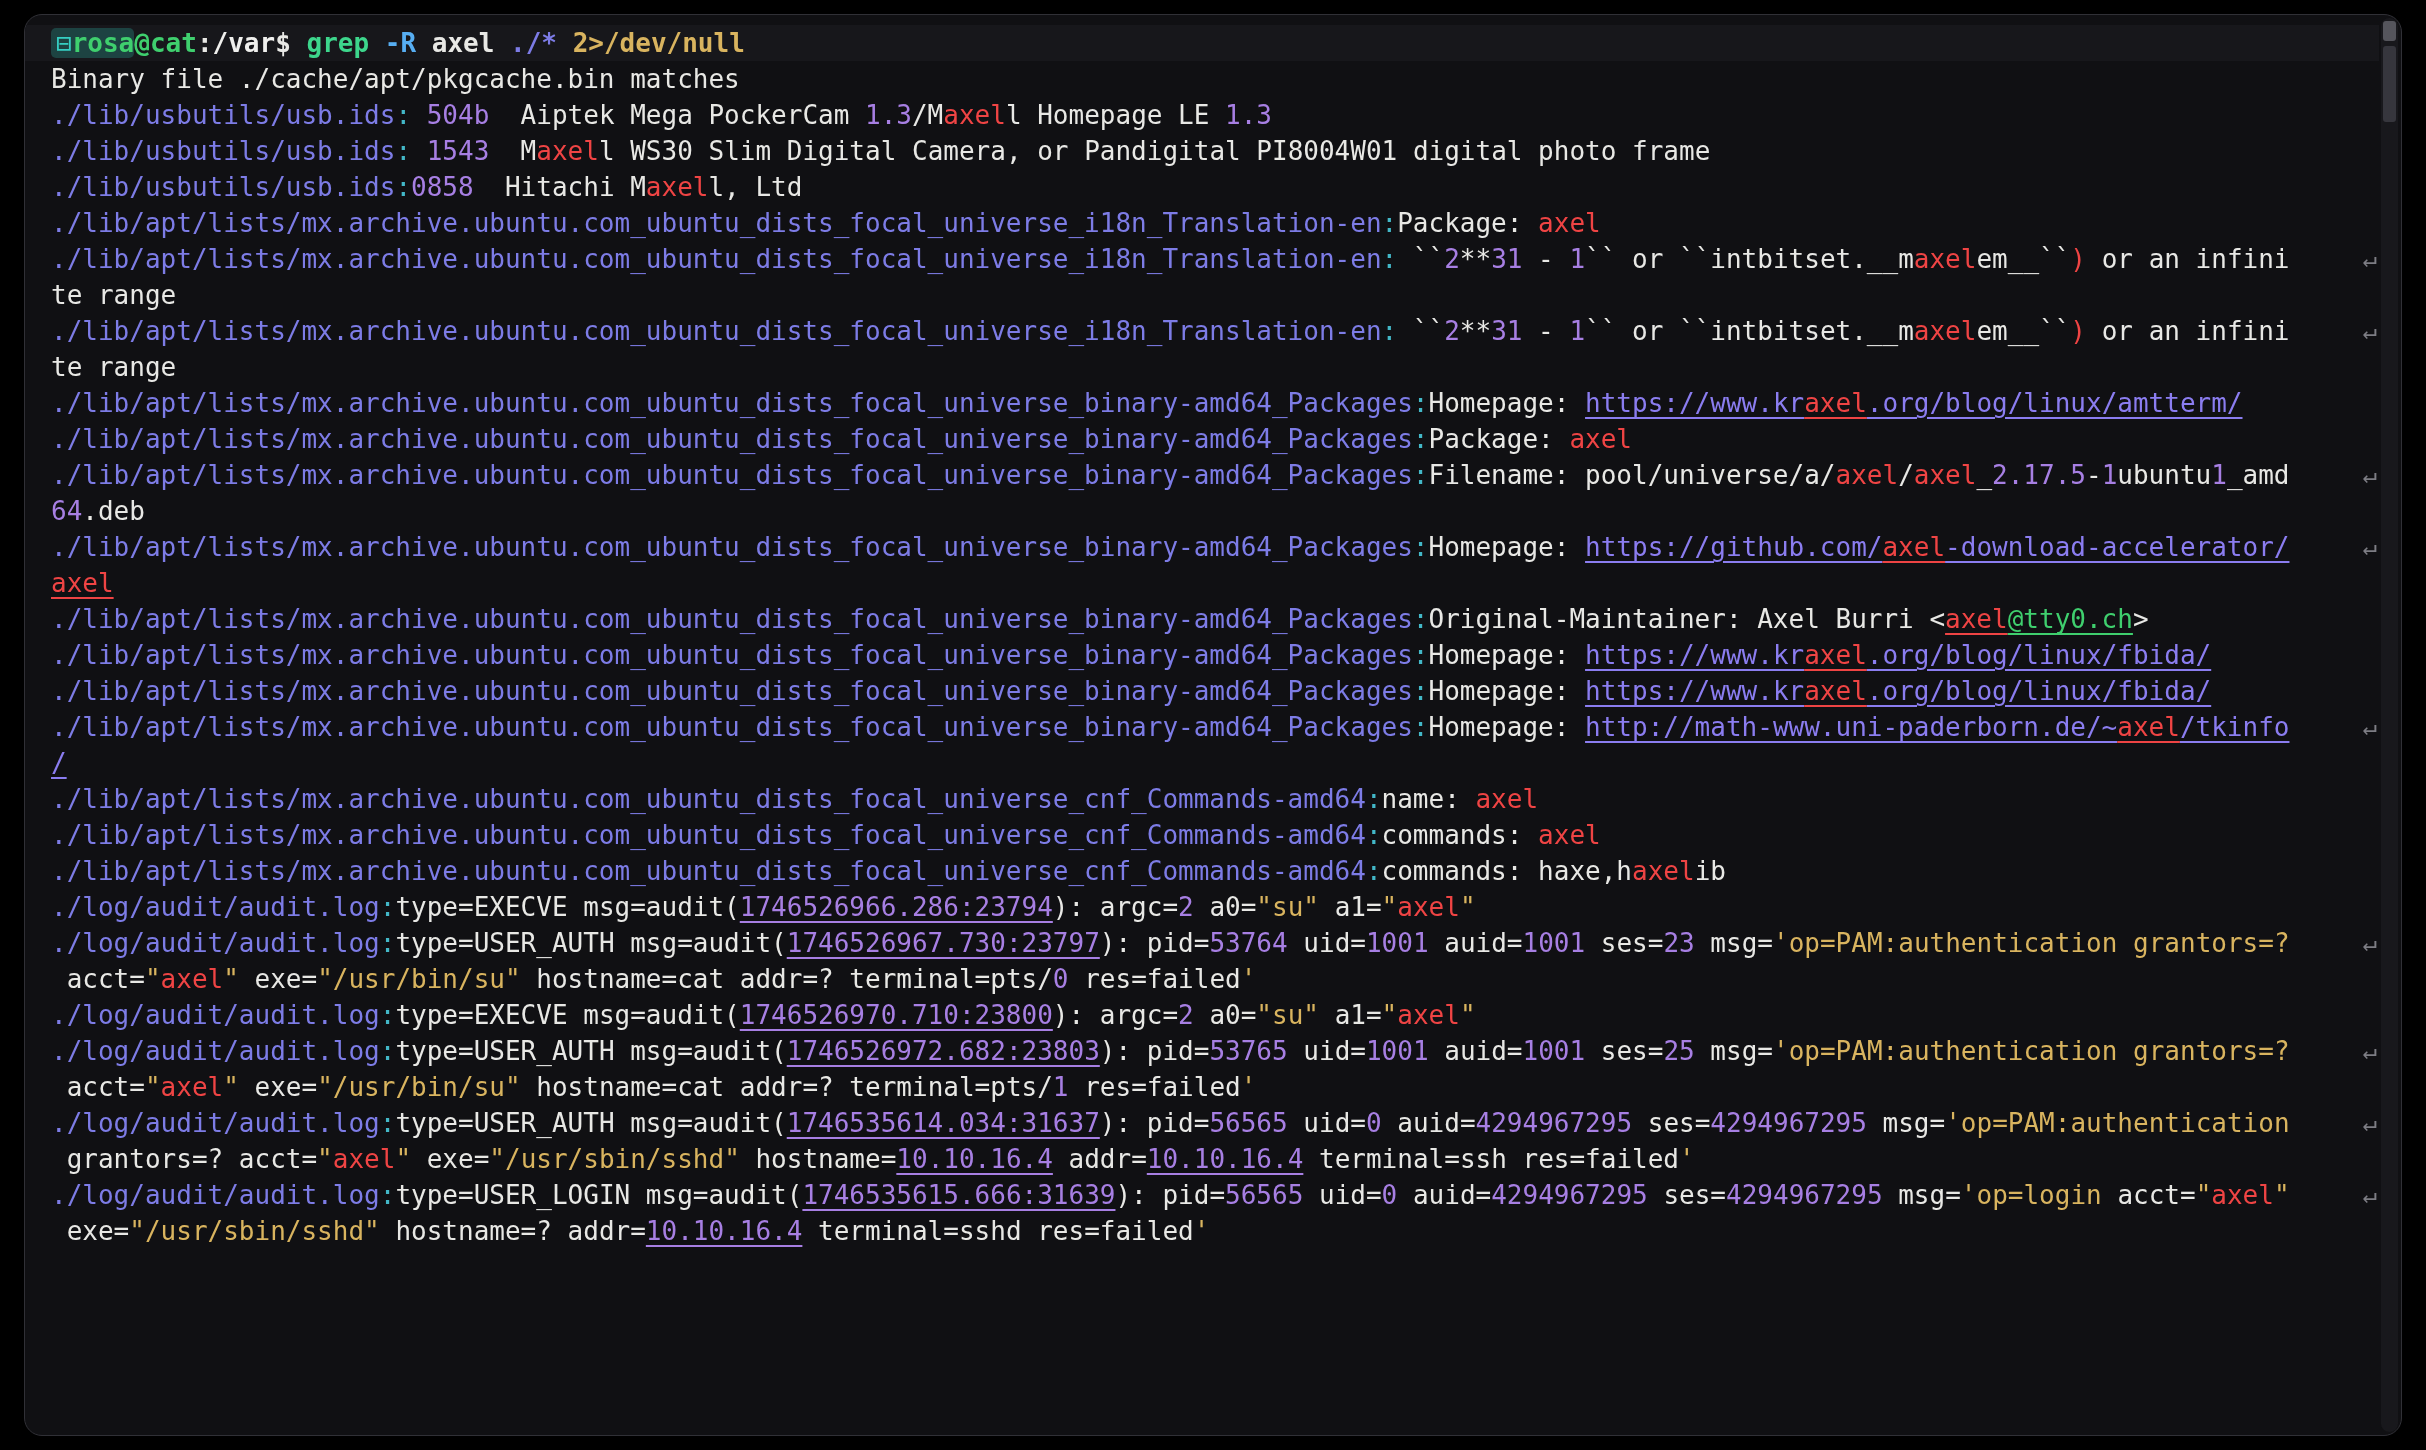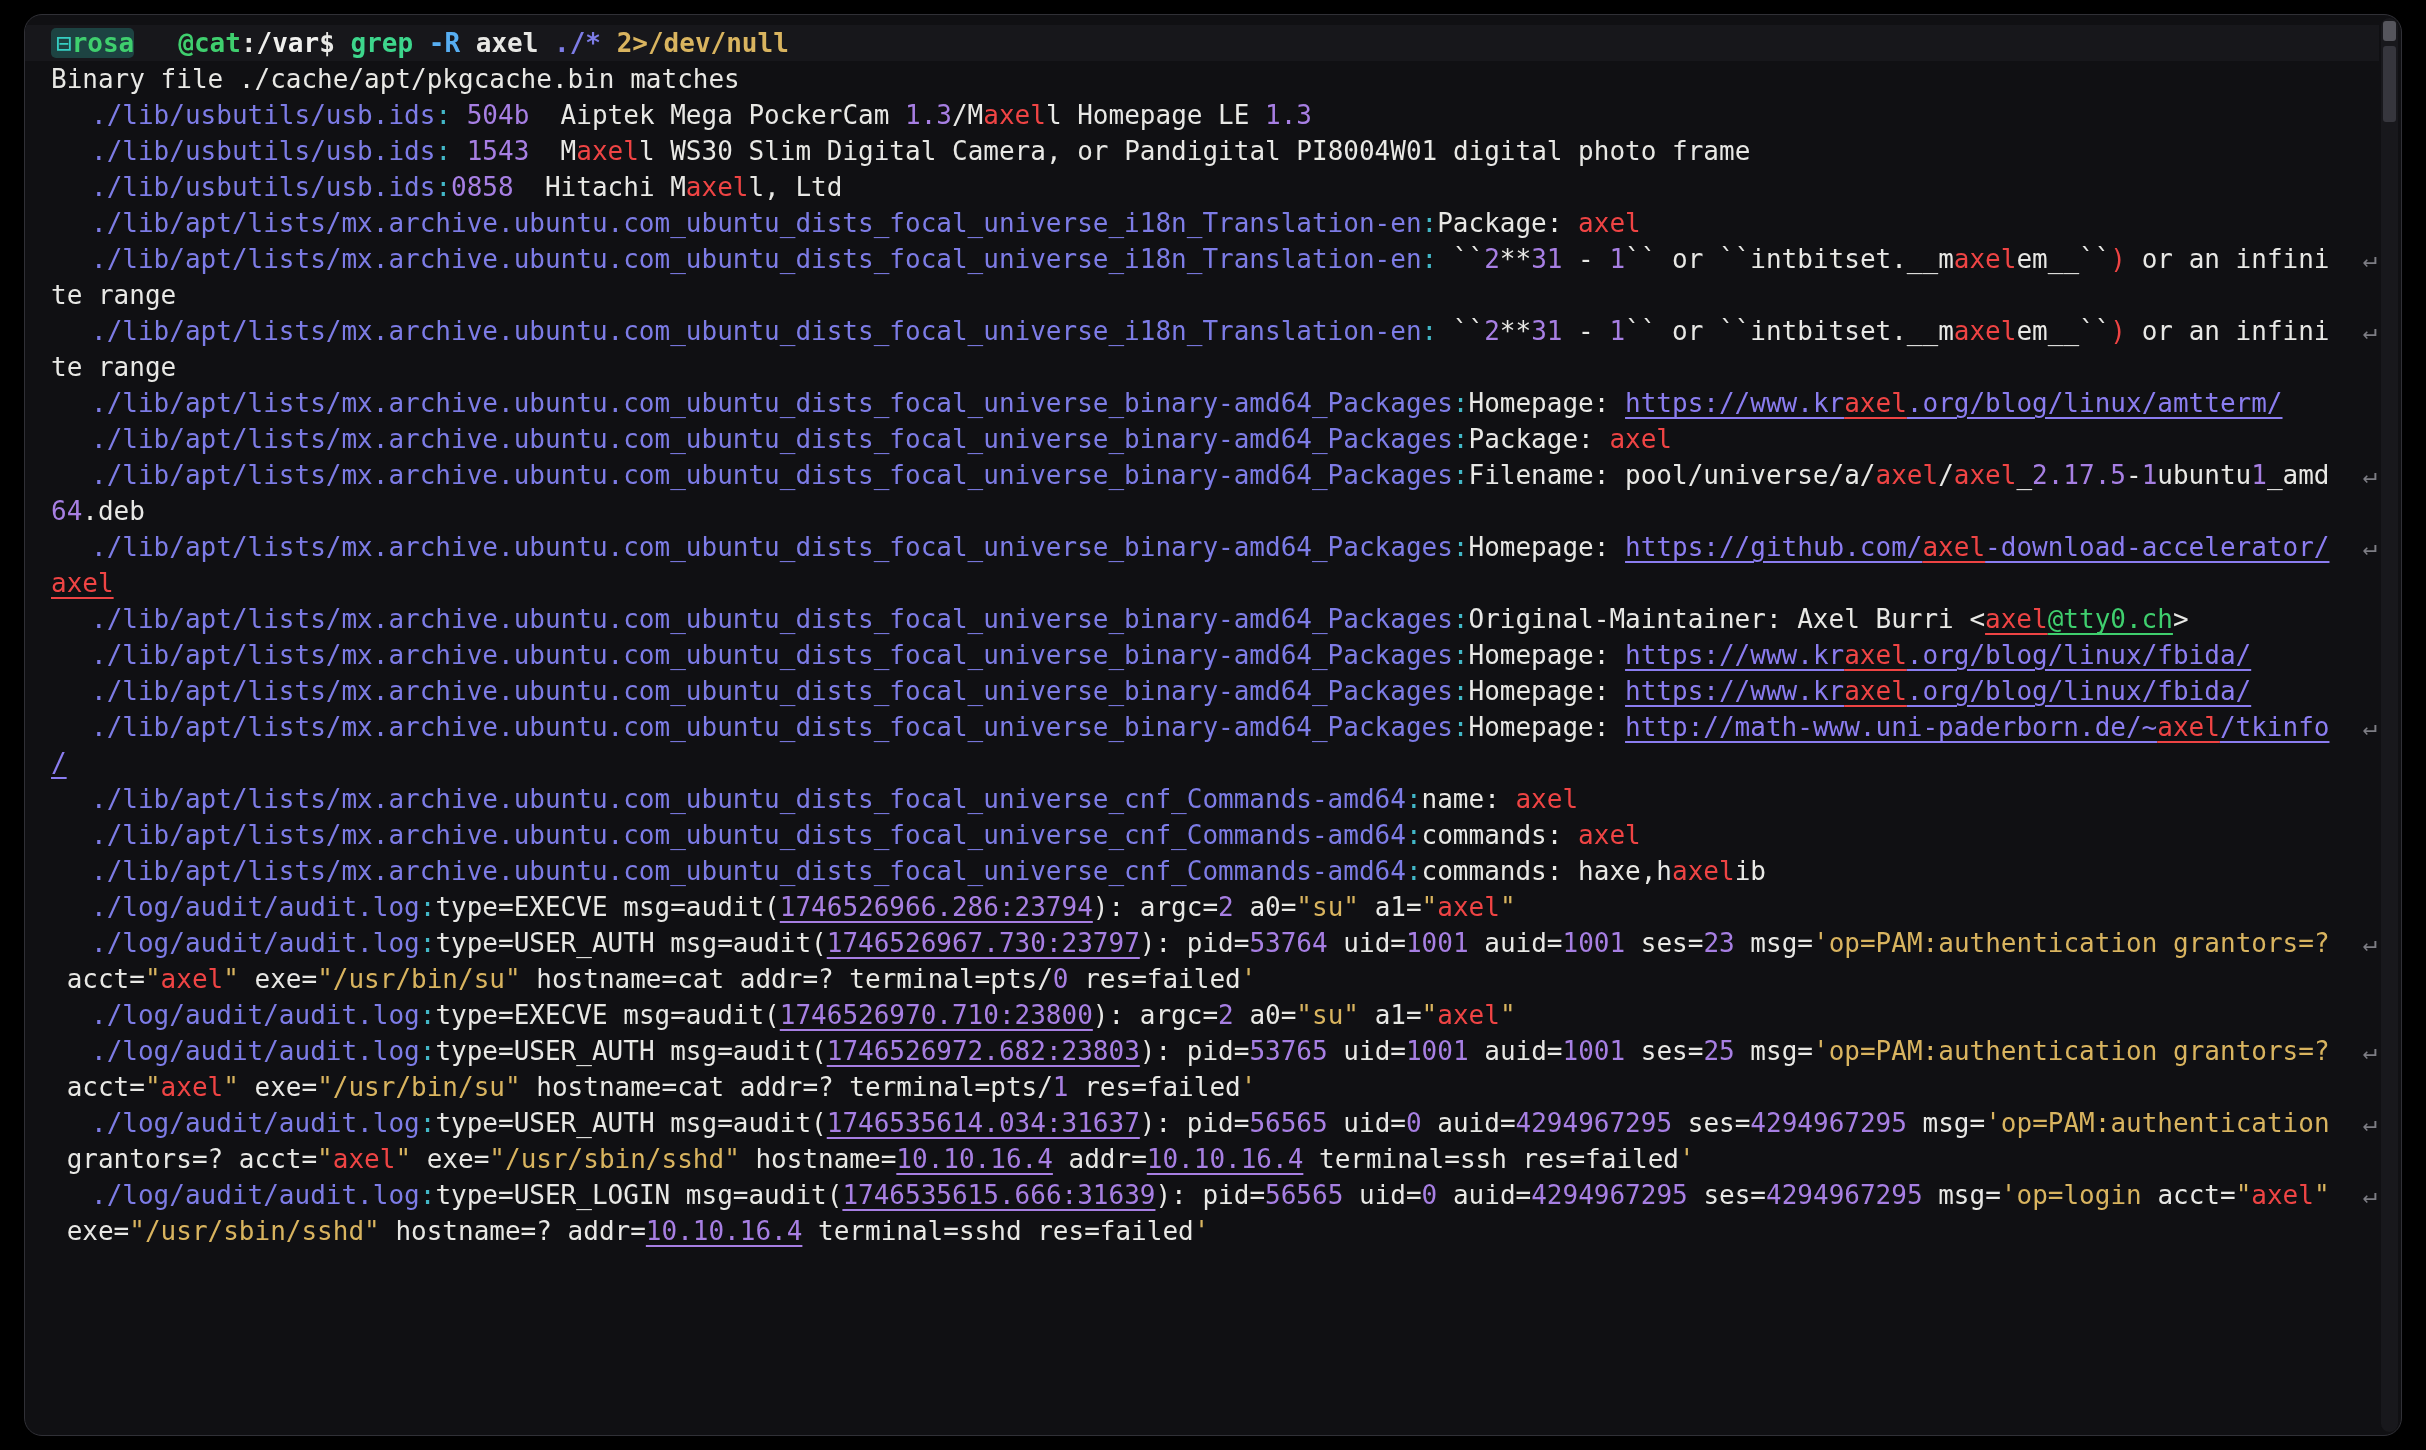--- a/index.html
+++ b/index.html
@@ -15,33 +15,33 @@
     position:absolute; left:0; top:0; right:22px; bottom:0;
     padding:10px 0 12px 26px;
   }
   .row {
     position:relative; white-space:pre;
     height:36px; line-height:36px; font-size:26px; color:#e8e8e5;
   }
   .prompt-row { background:#17171b; margin-left:-26px; padding-left:26px; }
 
   .c-d  { color:#e8e8e5; }
-  .c-p  { color:#7d7ce6;margin-left:40px; }
+  .c-p  { color:#7d7ce6; }
   .c-s  { color:#43b8c8; }
   .c-n  { color:#a77fe3; }
   .c-nu { color:#a77fe3; text-decoration:underline; text-underline-offset:5px; }
   .c-m  { color:#ef4444; }
   .c-y  { color:#d9b45f; }
   .c-u  { color:#8b7df0; text-decoration:underline; text-underline-offset:5px;margin-top:40px; }
   .c-um { color:#ef4444; text-decoration:underline; text-underline-offset:5px; }
   .c-gu { color:#3fcf6e; text-decoration:underline; text-underline-offset:5px; }
 
   .c-pi { color:#35cfc3; background:#1d4342; padding-left:5px; border-radius:5px 0 0 5px; }
   .c-pu { color:#3fcf6e; font-weight:bold; background:#1d4342; border-radius:0 5px 5px 0; }
-  .c-ph { color:#3fcf6e; font-weight:bold;padding-left:44px; }
+  .c-ph { color:#3fcf6e; font-weight:bold; }
   .c-pw { color:#f0f0ee; font-weight:bold; }
   .c-pd { color:#e8e8e5; font-weight:bold; }
   .c-c1 { color:#3dd68c; font-weight:bold; }
   .c-c2 { color:#57aef2; font-weight:bold; }
   .c-c3 { color:#e8e8e5; font-weight:bold; }
   .c-c4 { color:#7d7ce6; font-weight:bold; }
   .c-c5 { color:#d9b45f; font-weight:bold; }
 
   .wrap-arrow { position:absolute; right:2px; top:0; color:#7d7d84; font-size:24px; }
 

